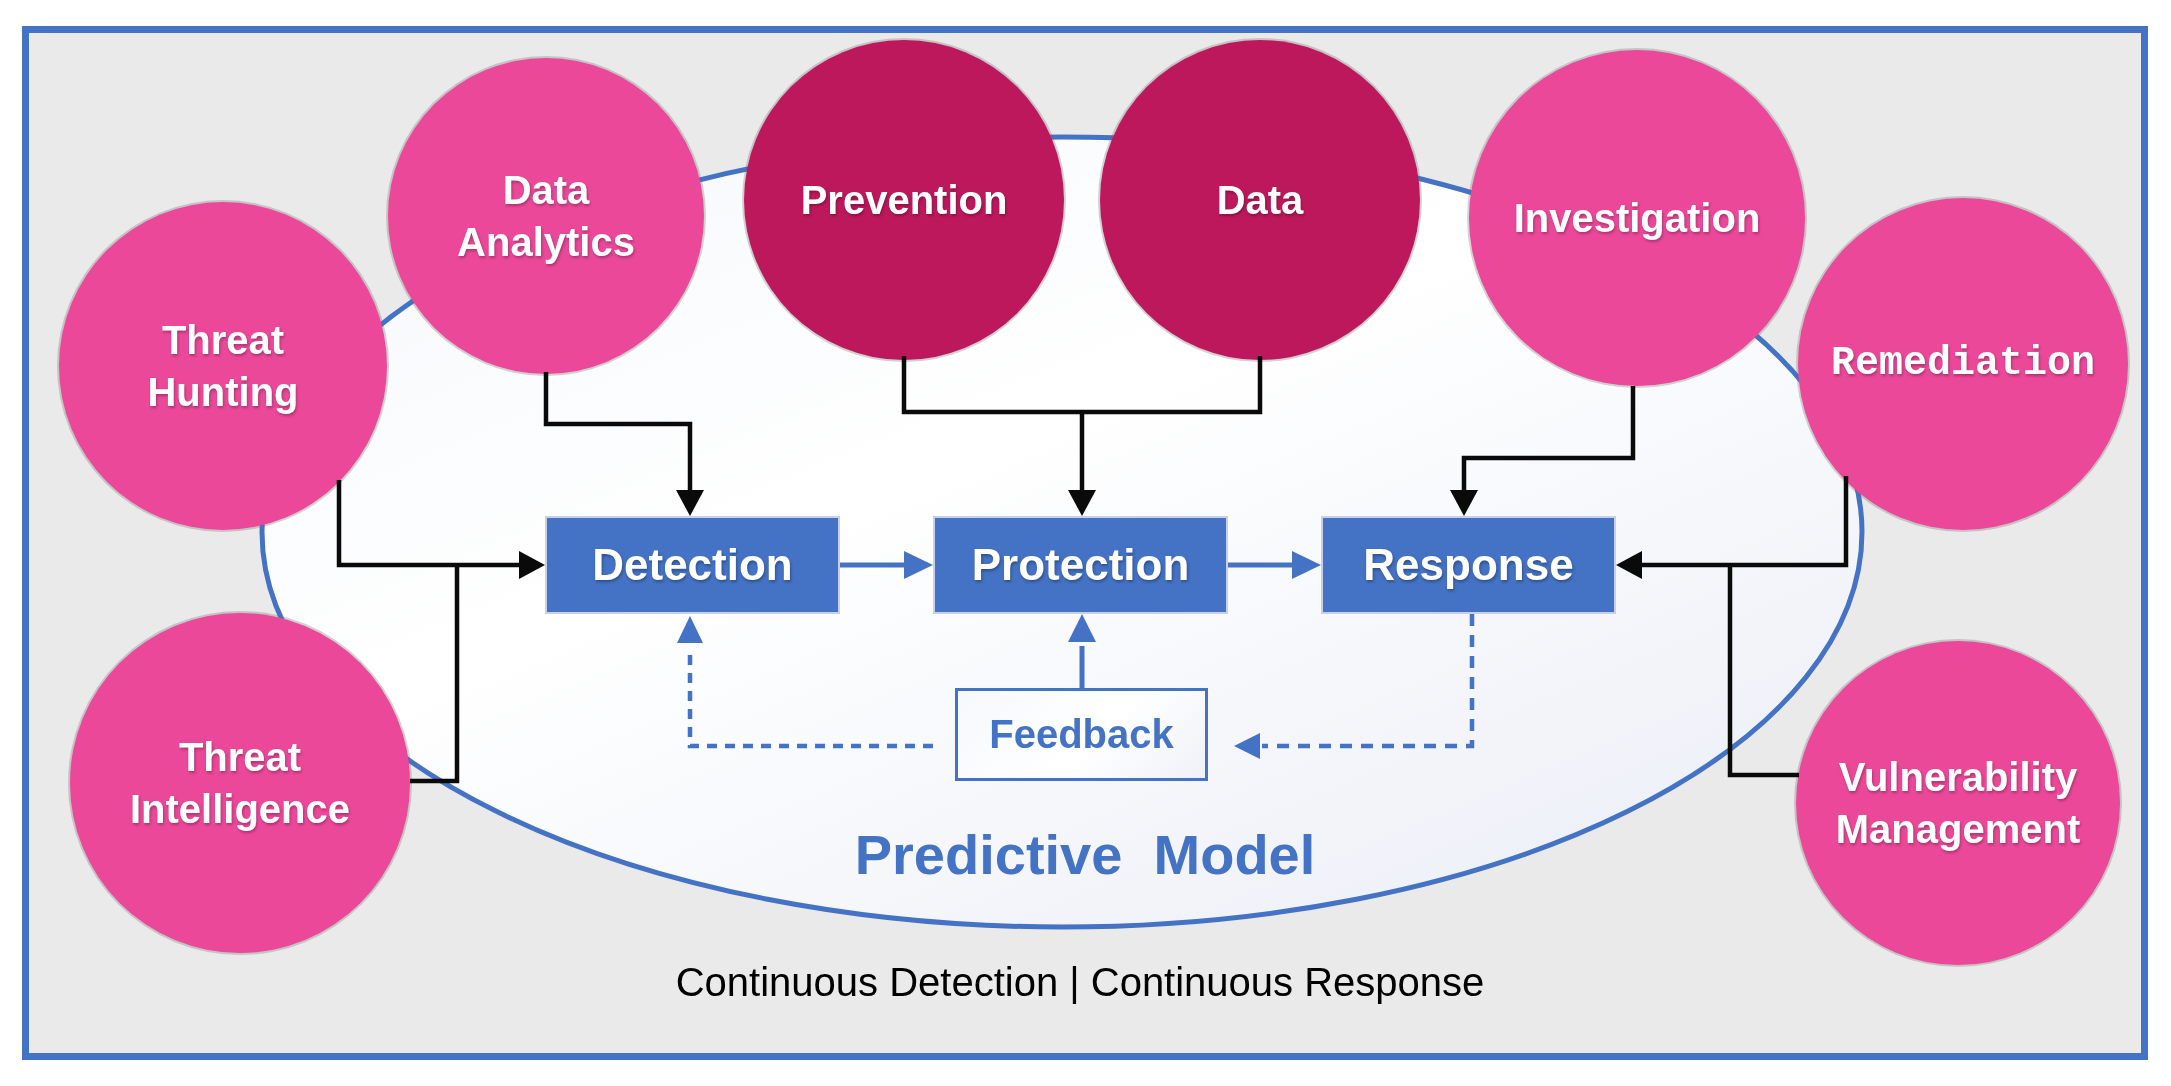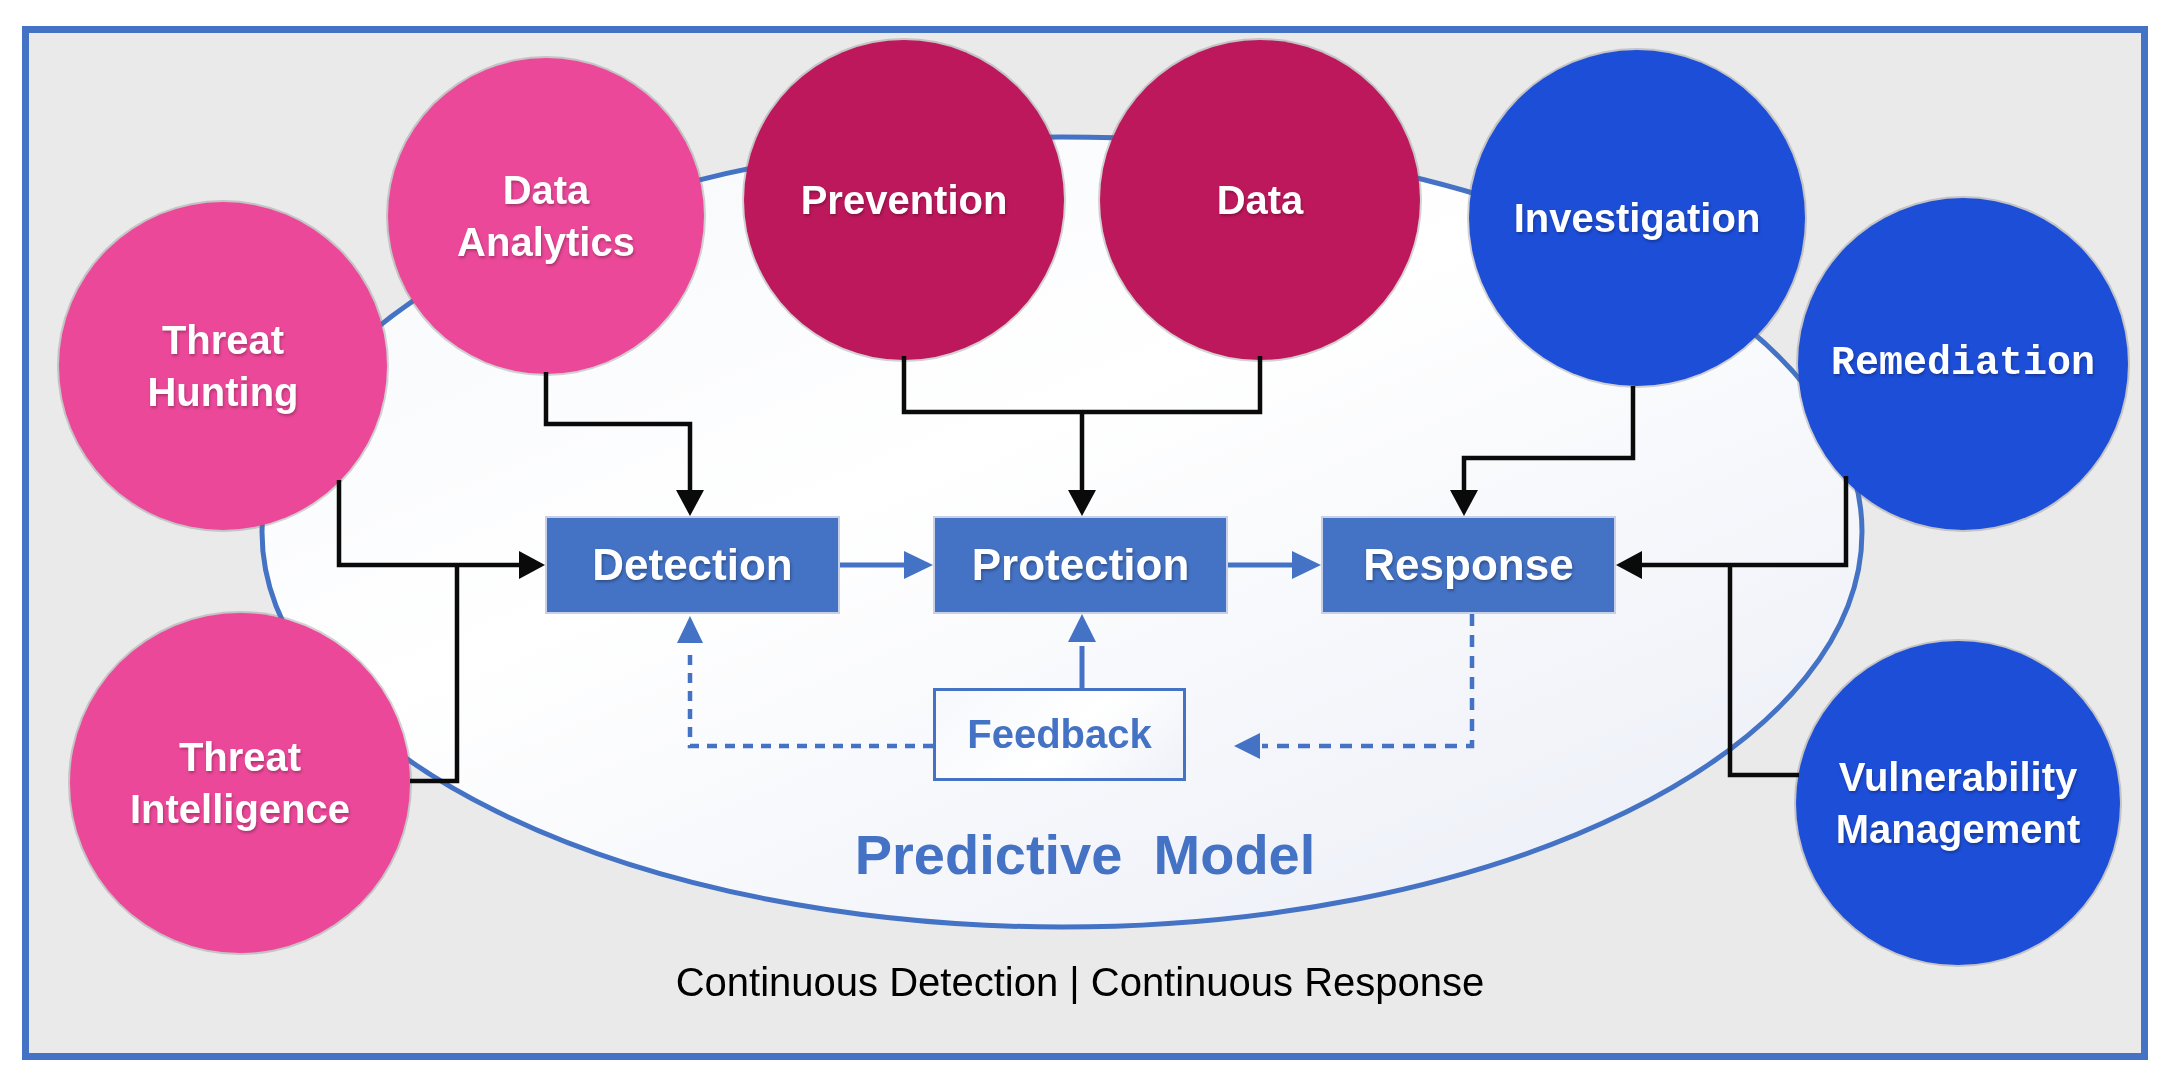--- a/index.html
+++ b/index.html
@@ -7,25 +7,25 @@
   .canvas{position:relative;width:2171px;height:1086px;background:#ffffff;overflow:hidden;}
   .frame{position:absolute;left:22px;top:26px;width:2126px;height:1034px;
          box-sizing:border-box;border:7px solid #4472C4;background:#EAEAEA;}
   svg.layer{position:absolute;left:0;top:0;width:2171px;height:1086px;}
   .circle{position:absolute;border-radius:50%;display:flex;align-items:center;justify-content:center;
           text-align:center;color:#ffffff;font-weight:bold;font-size:40px;line-height:1.3;
           white-space:pre-line;text-shadow:1px 2px 3px rgba(0,0,0,0.28);
           box-shadow:0 0 0 2px rgba(110,110,110,0.30);}
   .circle.orange{background:#ec4899;}
   .circle.blue{background:#be185d;}
-  .circle.green{background:#1d4ed8;}
+  .circle.green{background:#ec4899;}
   .pbox{position:absolute;width:295px;height:98px;box-sizing:border-box;background:#4472C4;
         border:2px solid #c7d0e6;display:flex;align-items:center;justify-content:center;
         color:#ffffff;font-weight:bold;font-size:44px;text-shadow:1px 2px 3px rgba(0,0,0,0.30);}
-  .feedback{position:absolute;left:933px;top:688px;width:253px;height:93px;box-sizing:border-box;
+  .feedback{position:absolute;left:955px;top:688px;width:253px;height:93px;box-sizing:border-box;
             background:linear-gradient(135deg,#f6f8fc 0%,#ffffff 55%,#eef1f8 100%);
             border:3px solid #4472C4;display:flex;align-items:center;justify-content:center;
             color:#4472C4;font-weight:bold;font-size:40px;}
   .model-label{position:absolute;left:1085px;top:822px;transform:translateX(-50%);
                color:#4472C4;font-weight:bold;font-size:56px;white-space:pre;}
   .caption{position:absolute;left:1080px;top:960px;transform:translateX(-50%);
            color:#000000;font-weight:normal;font-size:40px;white-space:pre;}
 </style>
 </head>
 <body>

